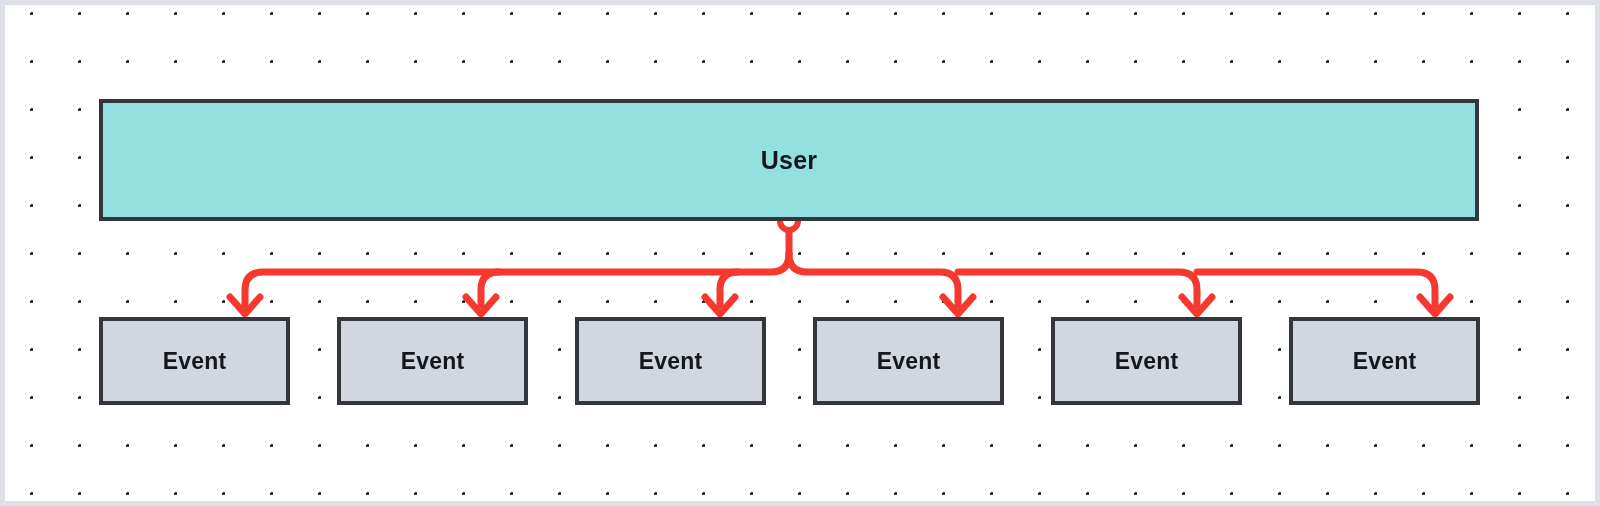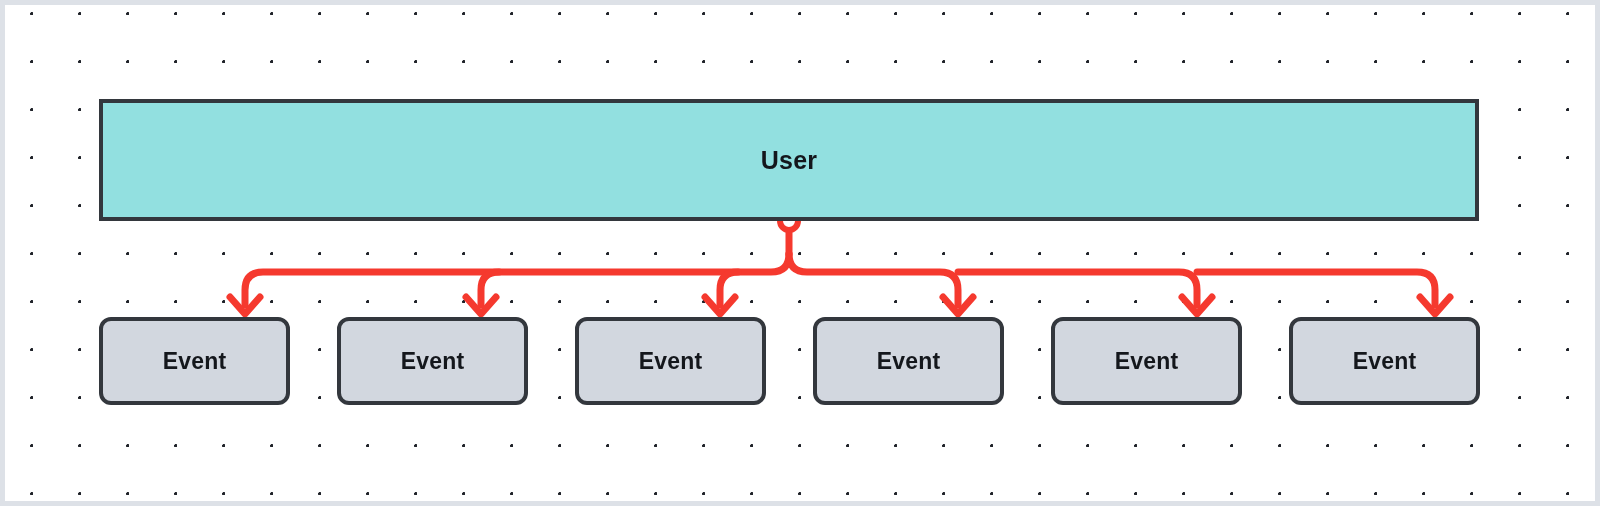--- a/index.html
+++ b/index.html
@@ -55,21 +55,20 @@
     line-height: 1;
     user-select: none;
   }
   .node-user {
     background: #92e0e0;
     font-size: 25px;
   }
   .node-event {
     background: #d2d7df;
     font-size: 23px;
-    border-radius: 12px;
   }
 </style>
 </head>
 <body>
 
 <div id="canvas">
 
   <div id="dot-grid"></div>
 
   <svg id="edges" viewBox="0 0 1600 506" width="1600" height="506" xmlns="http://www.w3.org/2000/svg">

